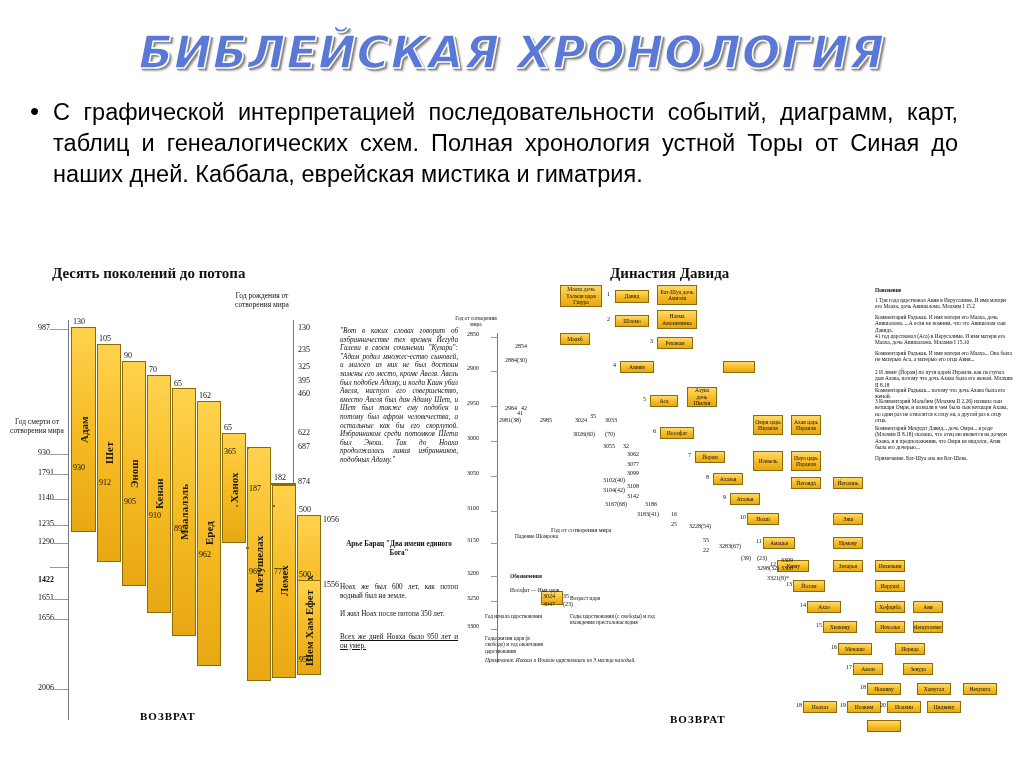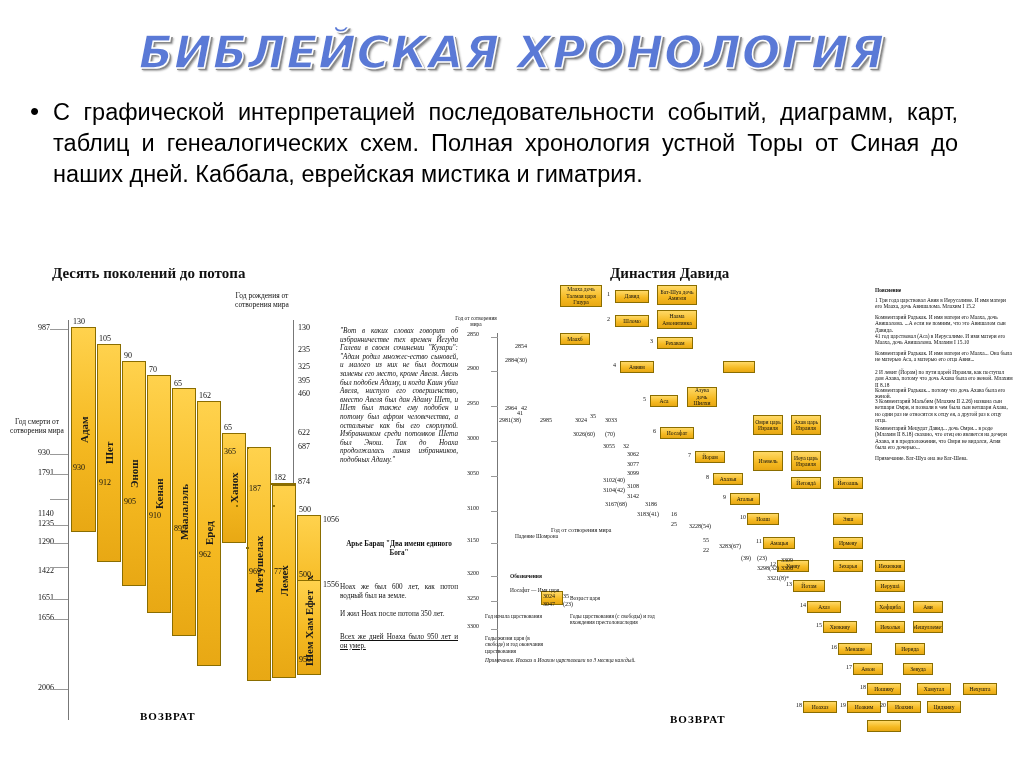--- a/index.html
+++ b/index.html
@@ -306,24 +306,24 @@
 
     <div class="chart-box" style="left:257px; top:315px; width:24px; height:95px;">
       <div class="vlabel">Шем Хам Ефет</div>
     </div>
     <div class="num" style="left:259px; top:305px;">500</div>
     <div class="num" style="left:259px; top:390px;">950</div>
 
     <div class="num" style="left:-2px; top:58px;">987</div>
     <div class="num" style="left:-2px; top:183px;">930</div>
     <div class="num" style="left:-2px; top:203px;">1791</div>
-    <div class="num" style="left:-2px; top:244px;">1140</div>
+    <div class="num" style="left:-2px; top:228px;">1140</div>
     <div class="num" style="left:-2px; top:254px;">1235</div>
     <div class="num" style="left:-2px; top:272px;">1290</div>
-    <div class="num" style="left:-2px; top:301px;">1422</div>
+    <div class="num" style="left:-2px; top:310px;font-weight:bold;">1422</div>
     <div class="num" style="left:-2px; top:328px;">1651</div>
     <div class="num" style="left:-2px; top:348px;">1656</div>
     <div class="num" style="left:-2px; top:418px;">2006</div>
 
     <div class="tick" style="left:10px; top:64px; width:18px;"></div>
     <div class="tick" style="left:10px; top:189px; width:18px;"></div>
     <div class="tick" style="left:10px; top:209px; width:18px;"></div>
     <div class="tick" style="left:10px; top:234px; width:18px;"></div>
     <div class="tick" style="left:10px; top:260px; width:18px;"></div>
     <div class="tick" style="left:10px; top:278px; width:18px;"></div>

